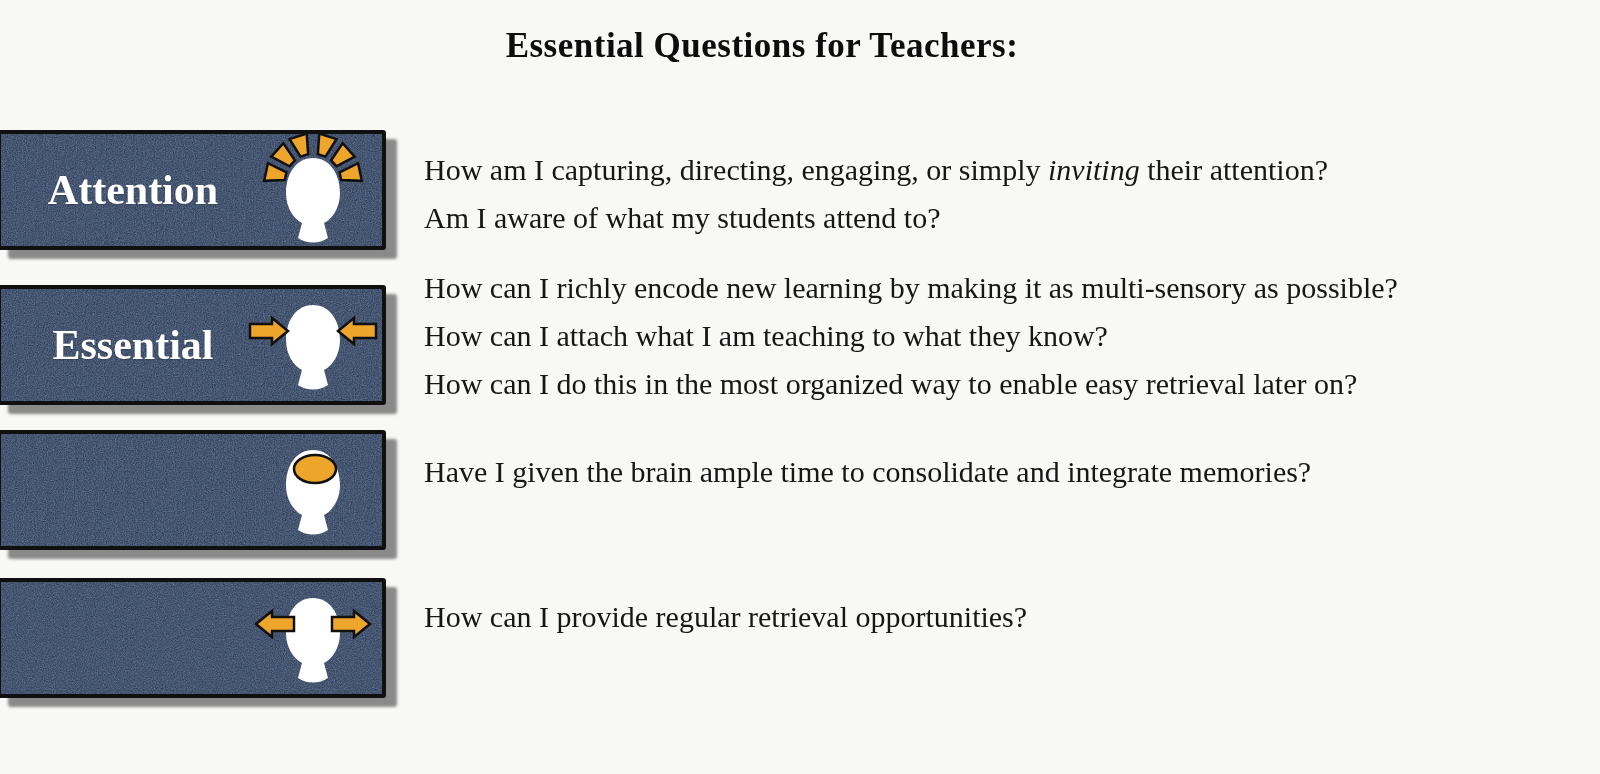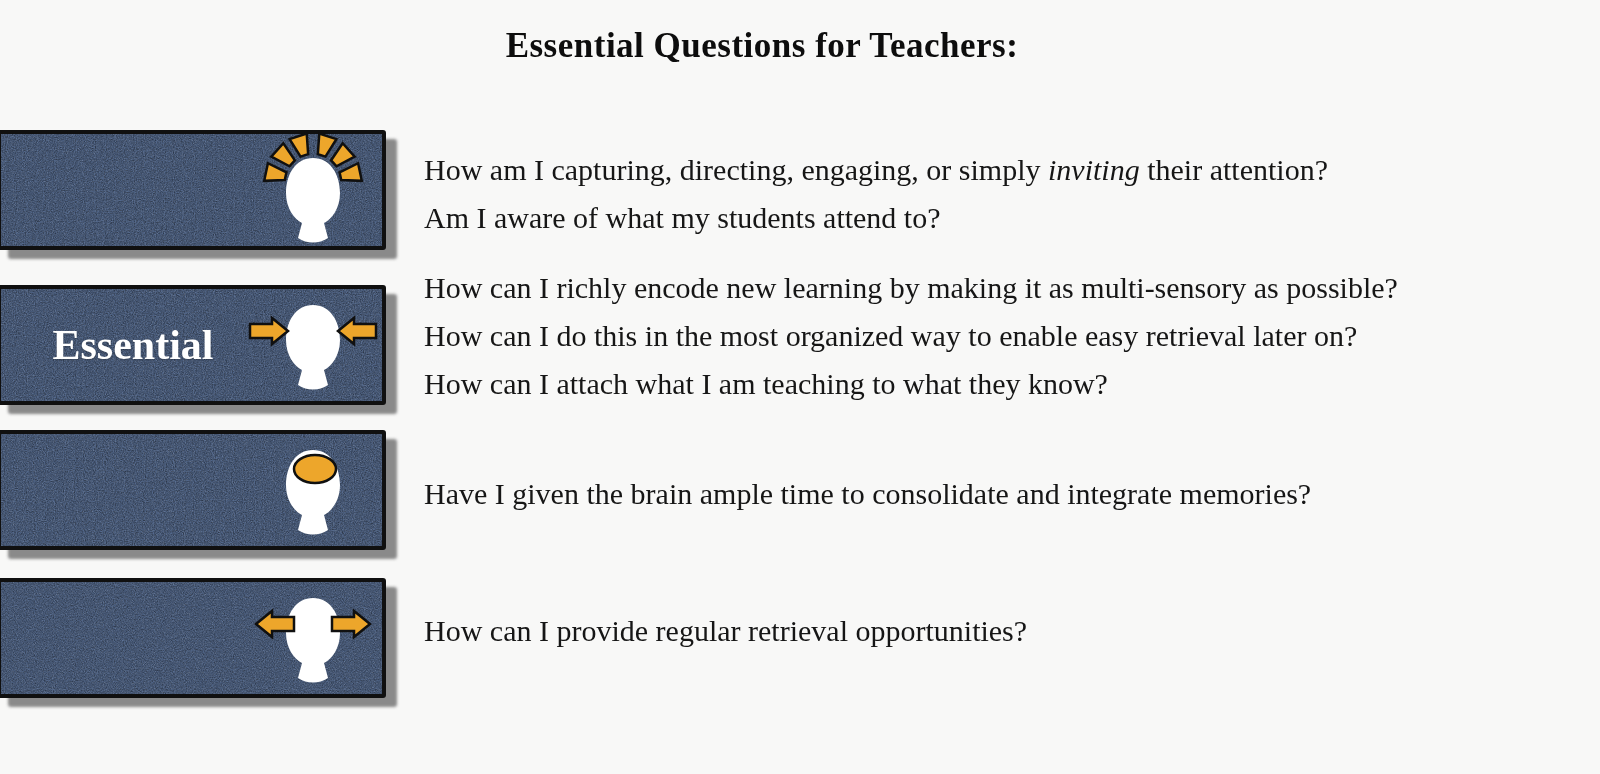--- a/index.html
+++ b/index.html
@@ -27,21 +27,21 @@
     position:absolute; left:8px; top:0; width:248px; height:100%;
     display:flex; align-items:center; justify-content:center;
     color:#ffffff; font-size:42px; font-weight:bold;
     text-shadow:0 1px 2px rgba(0,0,0,0.25);
   }
   .micon { position:absolute; right:4px; top:-2px; }
   .qblock {
     position:absolute; left:424px;
     font-size:30px; line-height:48px; white-space:nowrap;
   }
-  .qa { top:146px; } .qe { top:264px; } .qs { top:470px; } .qr { top:593px;margin-top:14px; }
+  .qa { top:146px; } .qe { top:264px; } .qs { top:448px; } .qr { top:593px; }
   .qline { display:block; }
   .qline em { font-style:italic; }
 </style>
 </head>
 <body>
 
 <div class="title">Essential Questions for Teachers:</div>
 
 <div class="mbox b1">
   <svg class="grain">
@@ -49,20 +49,21 @@
         <feTurbulence type="fractalNoise" baseFrequency="0.9" numOctaves="2" seed="3" stitchTiles="stitch"></feTurbulence>
         <feColorMatrix type="matrix" values="0 0 0 0 0  0 0 0 0 0  0 0 0 0 0  0.9 0.9 0.9 0 -0.9"></feColorMatrix>
       </filter>
     <rect width="100%" height="100%" filter="url(#gd1)" opacity="0.45"></rect>
     <filter id="gl1">
         <feTurbulence type="fractalNoise" baseFrequency="0.8" numOctaves="2" seed="7" stitchTiles="stitch"></feTurbulence>
         <feColorMatrix type="matrix" values="0 0 0 0 1  0 0 0 0 1  0 0 0 0 1  0.9 0.9 0.9 0 -1.3"></feColorMatrix>
       </filter>
     <rect width="100%" height="100%" filter="url(#gl1)" opacity="0.22"></rect>
   </svg>
+  <span class="mlabel">Attention</span>
   <svg class="micon" width="130" height="118" viewBox="0 0 130 118">
     <g>
       <polygon transform="translate(65,50) rotate(-168)" points="28,-4 48,-9 48,9 28,4" stroke="#101010" stroke-width="2.5" fill="#EDA62B"></polygon>
       <polygon transform="translate(65,50) rotate(-138)" points="28,-4 48,-9 48,9 28,4" stroke="#101010" stroke-width="2.5" fill="#EDA62B"></polygon>
       <polygon transform="translate(65,50) rotate(-108)" points="28,-4 48,-9 48,9 28,4" stroke="#101010" stroke-width="2.5" fill="#EDA62B"></polygon>
       <polygon transform="translate(65,50) rotate(-72)" points="28,-4 48,-9 48,9 28,4" stroke="#101010" stroke-width="2.5" fill="#EDA62B"></polygon>
       <polygon transform="translate(65,50) rotate(-42)" points="28,-4 48,-9 48,9 28,4" stroke="#101010" stroke-width="2.5" fill="#EDA62B"></polygon>
       <polygon transform="translate(65,50) rotate(-12)" points="28,-4 48,-9 48,9 28,4" stroke="#101010" stroke-width="2.5" fill="#EDA62B"></polygon>
     </g>
     <path transform="translate(0,4)" d="M65 22 C48 22 38 38 38 57 C38 72 46 83 54 87 L50 102 C59 108 71 108 80 102 L76 87 C84 83 92 72 92 57 C92 38 82 22 65 22 Z" fill="#ffffff"></path>
@@ -90,22 +91,22 @@
   <svg class="micon" width="130" height="118" viewBox="0 0 130 118">
     <g transform="translate(0,-4)">
       <path d="M65 22 C48 22 38 38 38 57 C38 72 46 83 54 87 L50 102 C59 108 71 108 80 102 L76 87 C84 83 92 72 92 57 C92 38 82 22 65 22 Z" fill="#ffffff"></path>
       <polygon transform="translate(2,48)" points="0,-7 22,-7 22,-13 38,0 22,13 22,7 0,7" stroke="#101010" stroke-width="2.5" fill="#EDA62B"></polygon>
       <polygon transform="translate(128,48) scale(-1,1)" points="0,-7 22,-7 22,-13 38,0 22,13 22,7 0,7" stroke="#101010" stroke-width="2.5" fill="#EDA62B"></polygon>
     </g>
   </svg>
 </div>
 <div class="qblock qe">
   <span class="qline">How can I richly encode new learning by making it as multi-sensory as possible?</span>
+  <span class="qline">How can I attach what I am teaching to what they know?</span>
   <span class="qline">How can I do this in the most organized way to enable easy retrieval later on?</span>
-  <span class="qline">How can I attach what I am teaching to what they know?</span>
 </div>
 
 <div class="mbox b3">
   <svg class="grain">
     <filter id="gd3">
         <feTurbulence type="fractalNoise" baseFrequency="0.9" numOctaves="2" seed="23" stitchTiles="stitch"></feTurbulence>
         <feColorMatrix type="matrix" values="0 0 0 0 0  0 0 0 0 0  0 0 0 0 0  0.9 0.9 0.9 0 -0.9"></feColorMatrix>
       </filter>
     <rect width="100%" height="100%" filter="url(#gd3)" opacity="0.45"></rect>
     <filter id="gl3">

